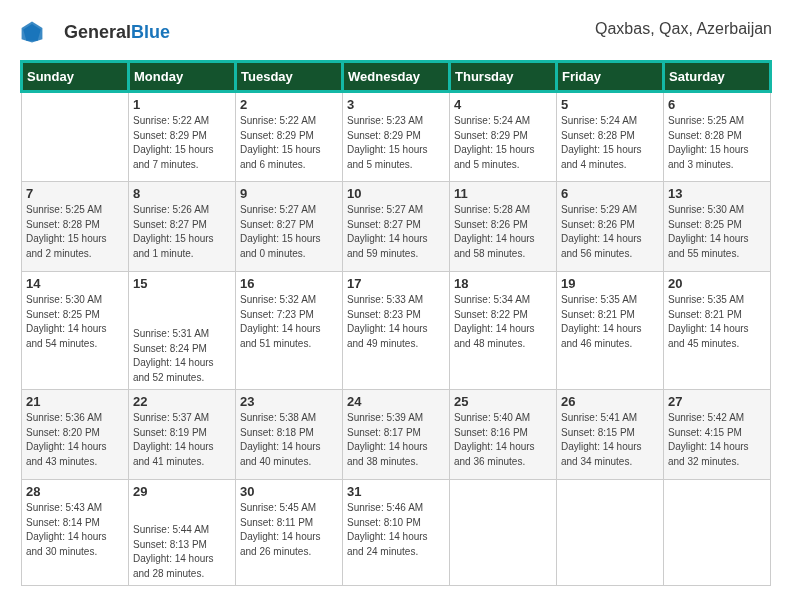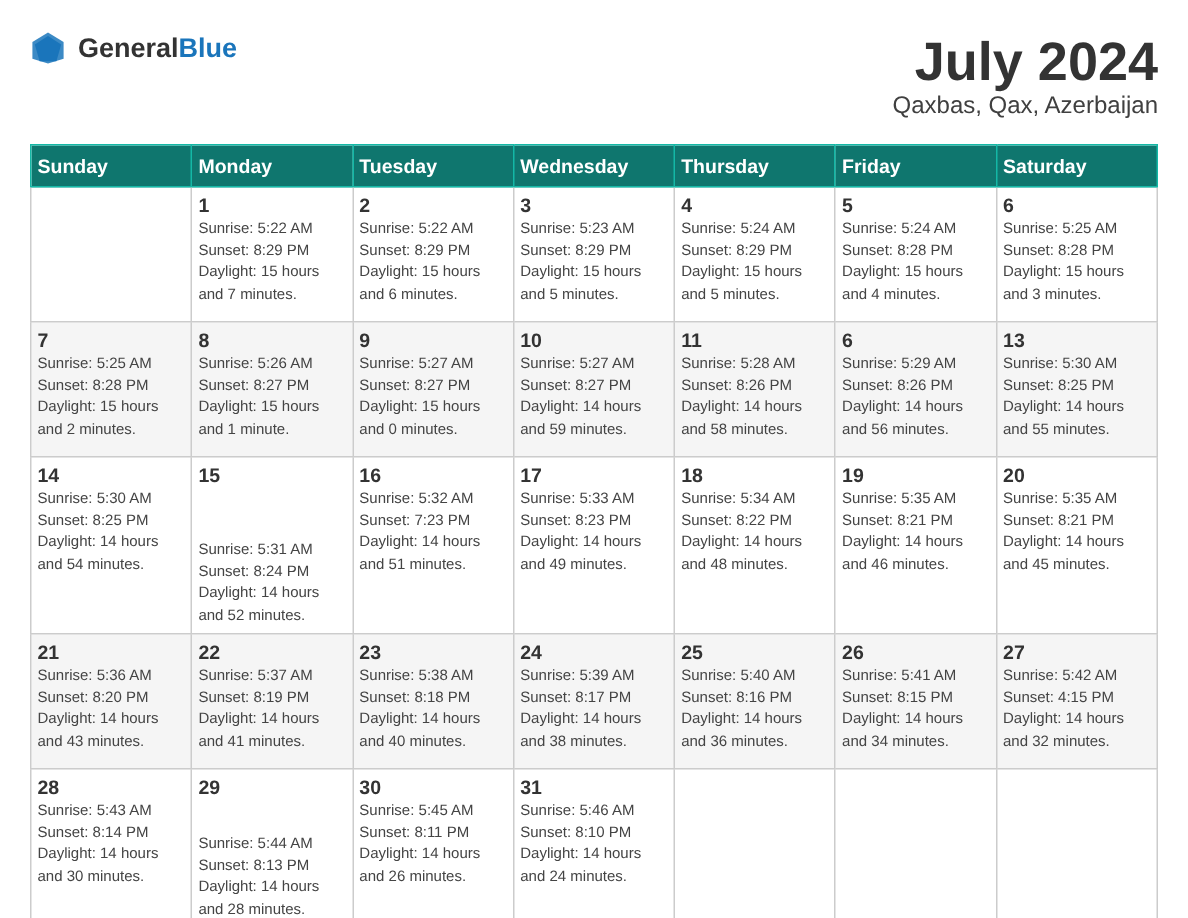--- a/index.html
+++ b/index.html
@@ -12,21 +12,21 @@
     }
     .header {
       display: flex;
       justify-content: space-between;
       align-items: flex-start;
       margin-bottom: 16px;
     }
     .logo {
       display: flex;
       align-items: center;
-      gap: 8px;
+      gap: 20px;
     }
     .logo-text-general {
       font-size: 18px;
       font-weight: bold;
       color: #333;
     }
     .logo-text-blue {
       font-size: 18px;
       font-weight: bold;
       color: #1a75bb;
@@ -46,27 +46,27 @@
     .location-title {
       font-size: 16px;
       color: #404040;
     }
     table {
       width: 100%;
       border-collapse: collapse;
       table-layout: fixed;
     }
     th {
-      background-color: #0f766e;
+      background-color: #14532d;
       color: #fff;
       font-size: 13px;
       font-weight: bold;
       padding: 6px 4px;
       text-align: left;
-      border: 1px solid #14b8a6;
+      border: 3px solid #14b8a6;
     }
     td {
       border: 1px solid #ccc;
       vertical-align: top;
       padding: 4px;
       font-size: 10.5px;
       color: #333;
       height: 90px;
     }
     .day-num {
@@ -99,21 +99,20 @@
   <div class="logo">
     <svg class="logo-icon" viewBox="0 0 30 30" xmlns="http://www.w3.org/2000/svg">
       <polygon points="15,2 28,10 28,24 15,28 2,24 2,10" fill="#1a75bb" opacity="0.85"></polygon>
       <polygon points="15,5 26,12 22,26 8,26 4,12" fill="#1a75bb"></polygon>
     </svg>
     <div>
       <span class="logo-text-general">General</span><span class="logo-text-blue">Blue</span>
     </div>
   </div>
   <div class="title-block">
-    <div class="month-title">July 2024</div>
     <div class="location-title">Qaxbas, Qax, Azerbaijan</div>
   </div>
 </div>
 
 <table>
   <thead>
     <tr id="weekday-header">
         <th>Sunday</th>
         <th>Monday</th>
         <th>Tuesday</th>

